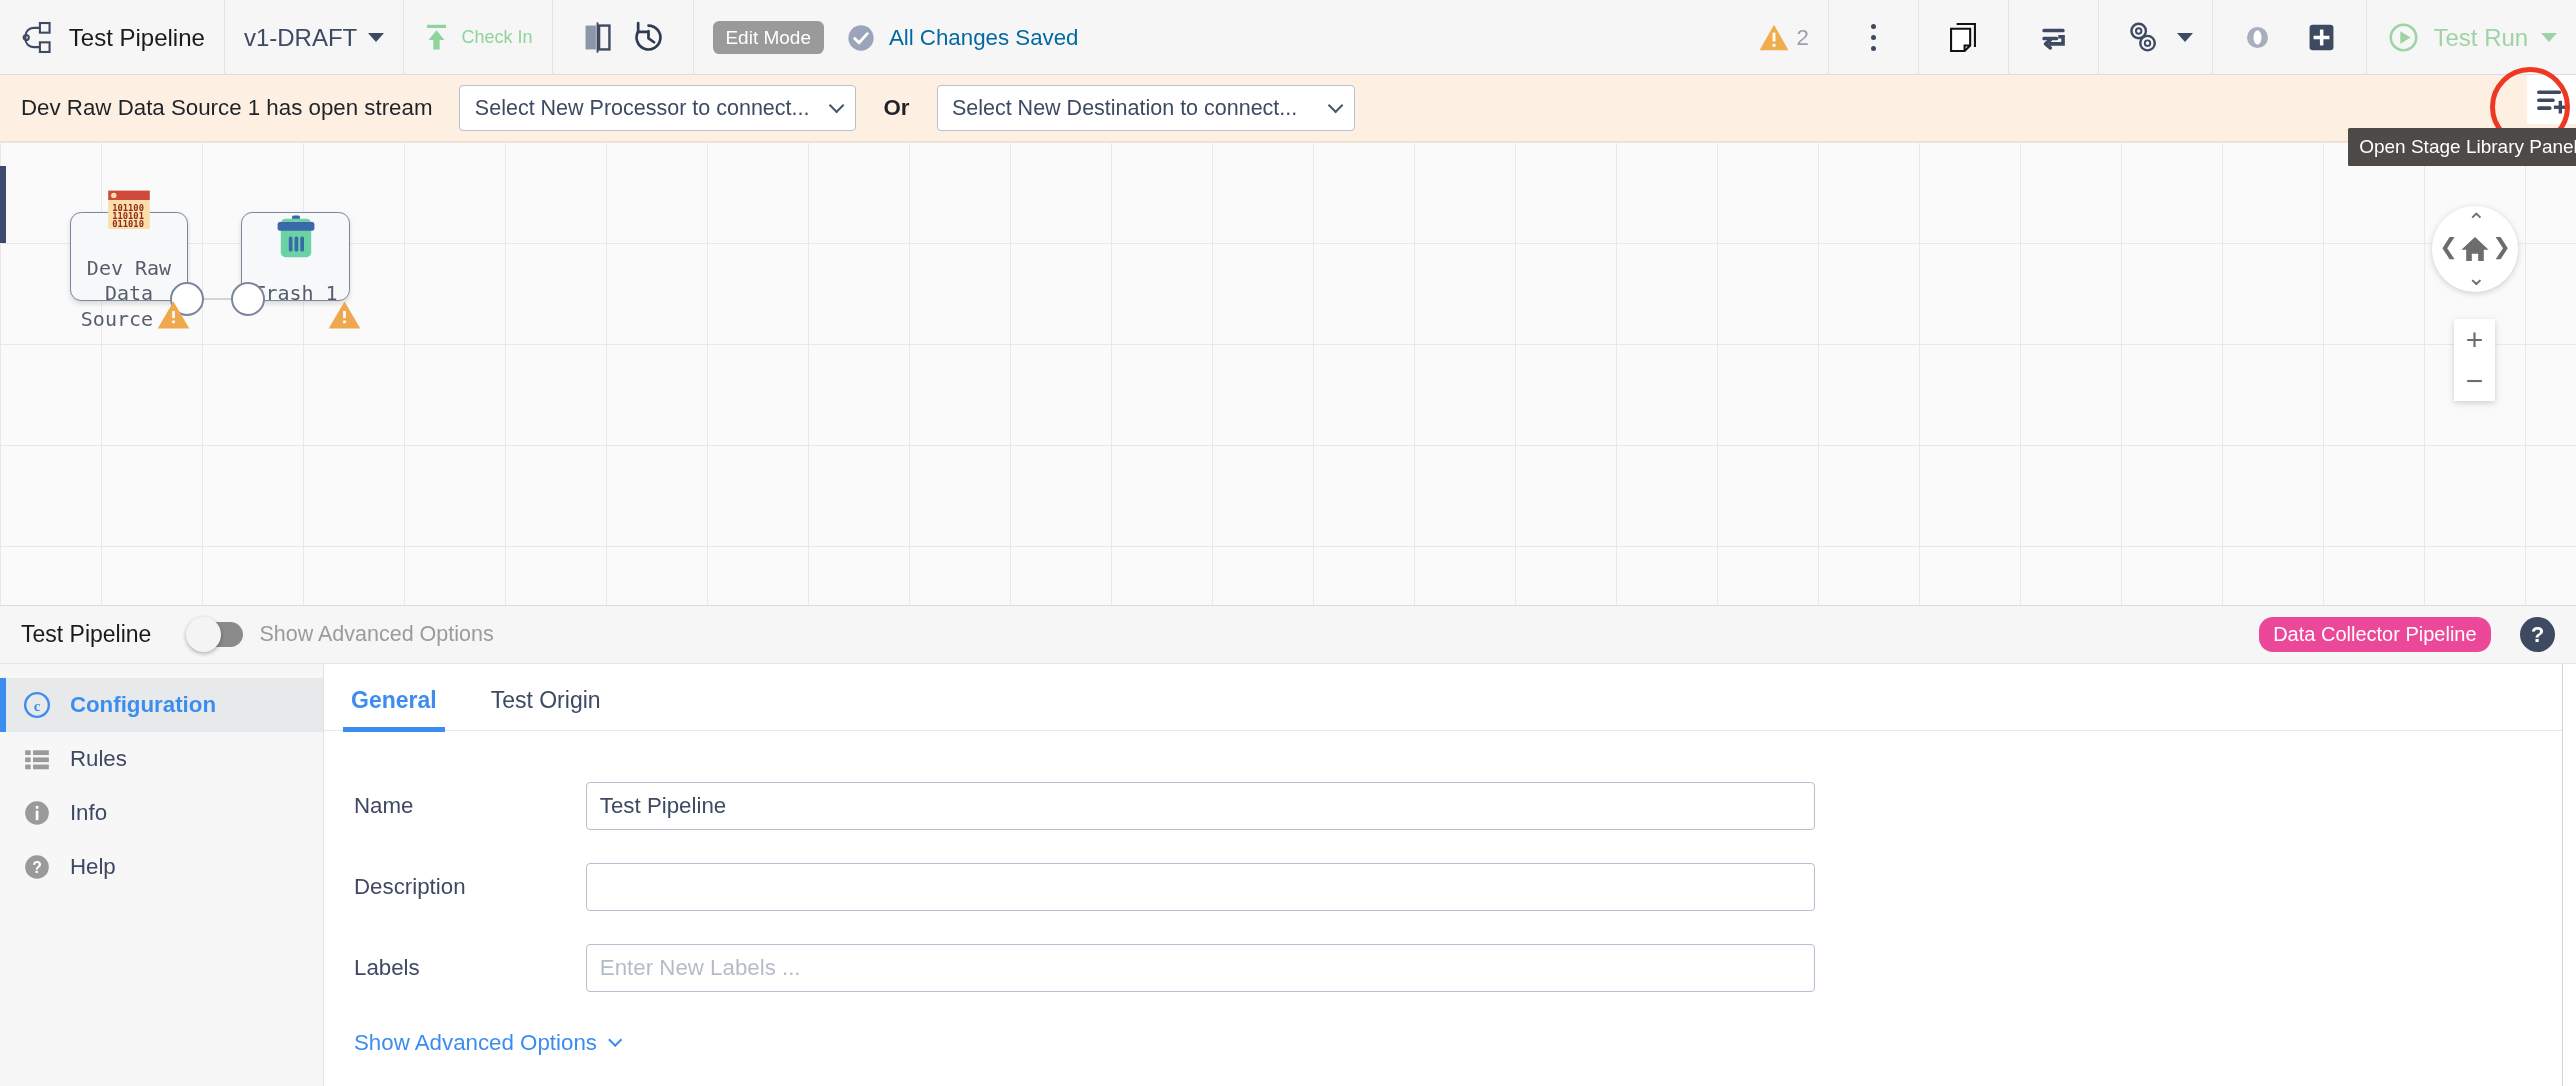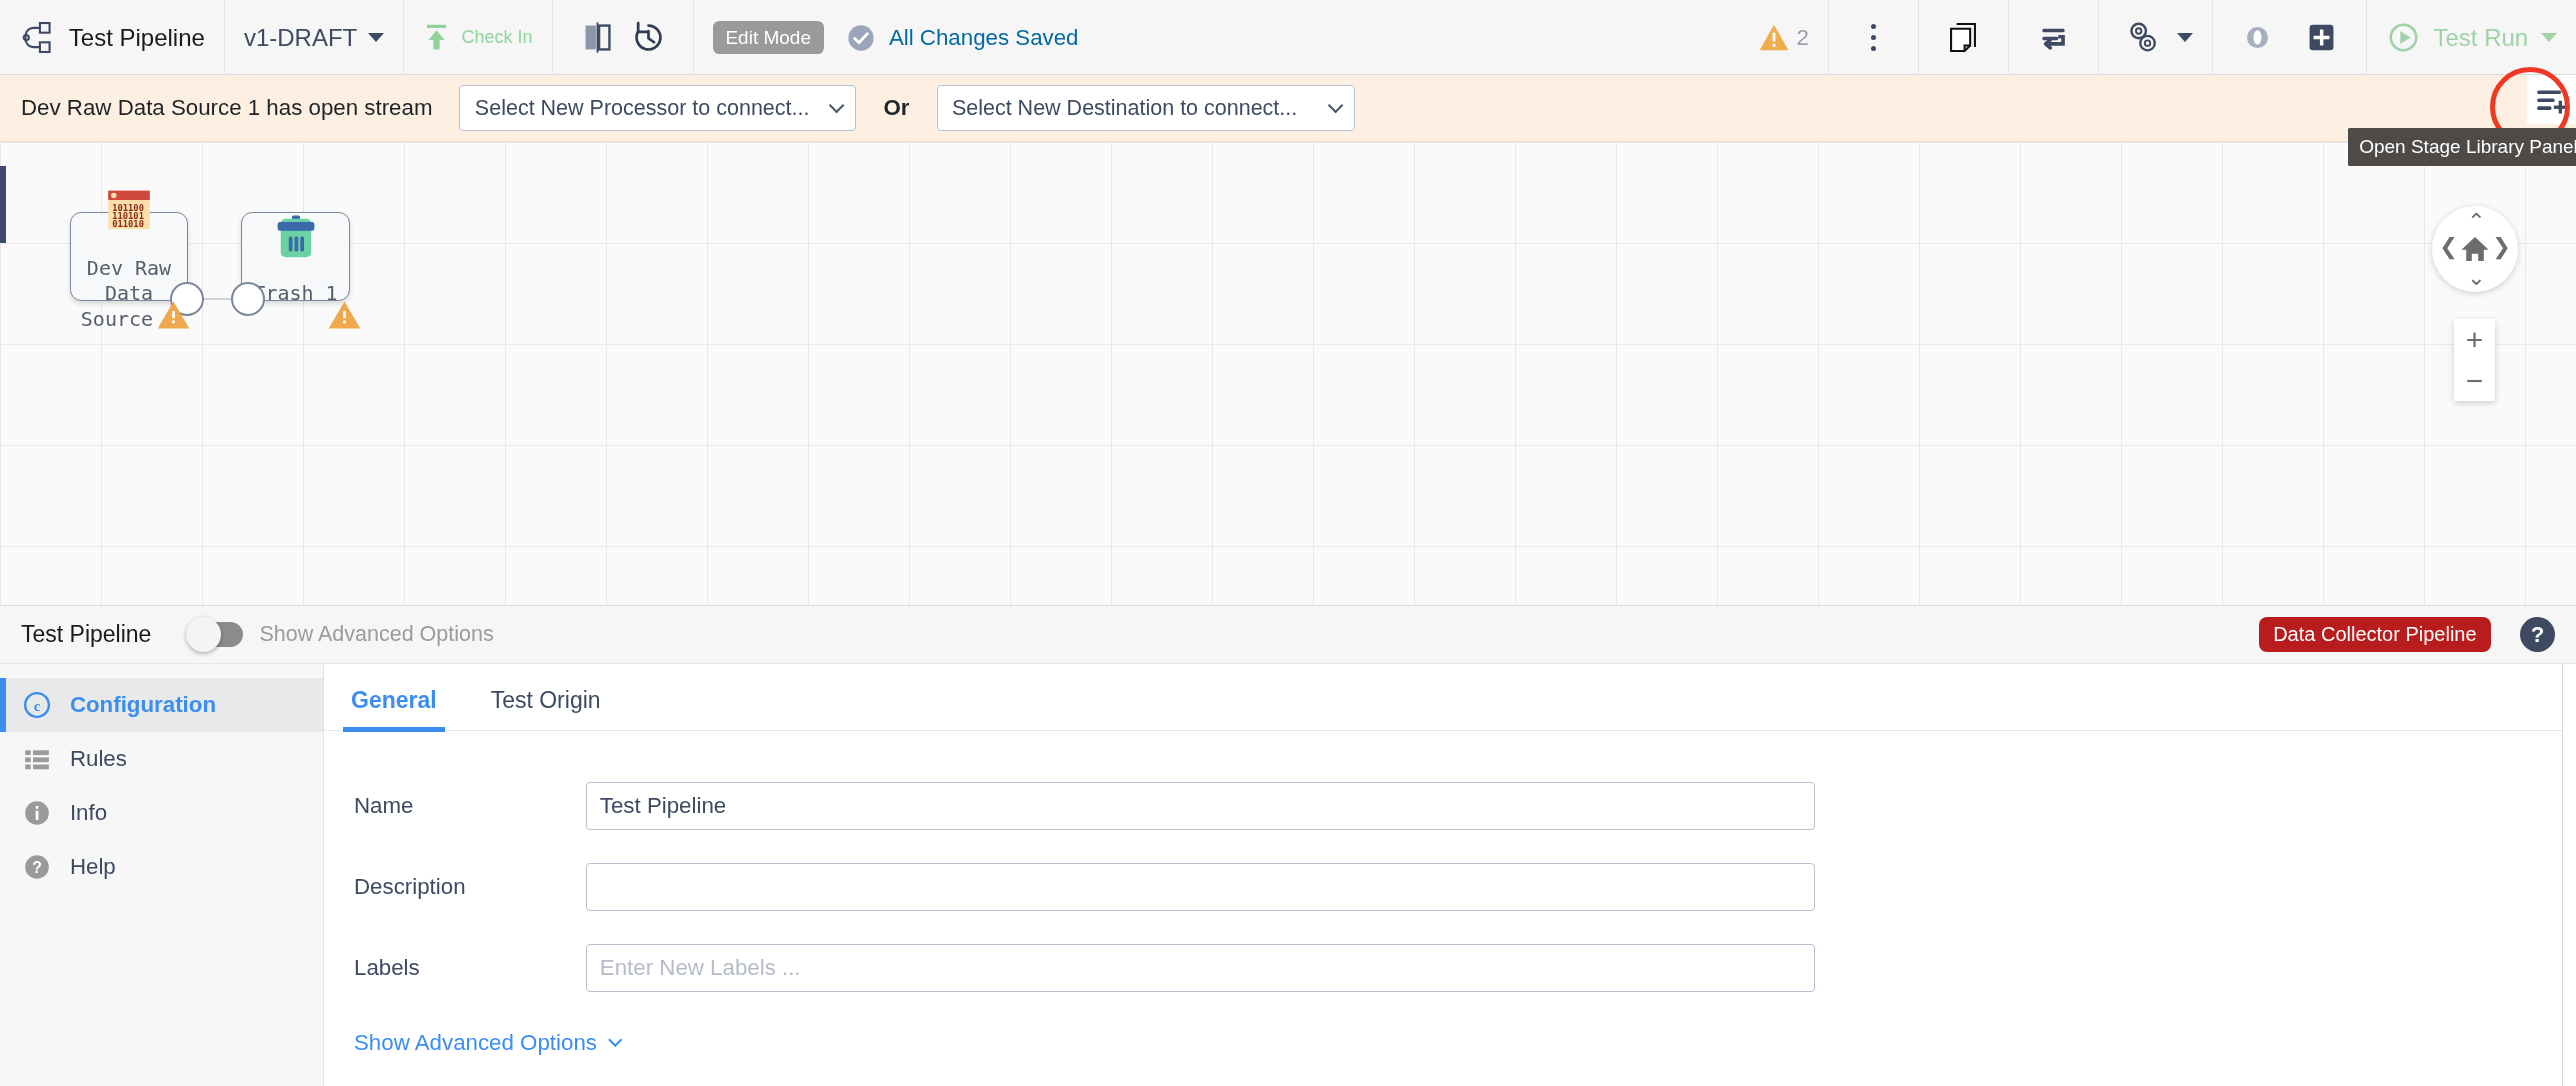--- a/index.html
+++ b/index.html
@@ -151,22 +151,22 @@
   .toggle {
     width: 54px; height: 25.5px; border-radius: 12.8px; background: #8b8b8b;
     position: relative; flex: none; margin-right: 16px;
   }
   .toggle .knob {
     position: absolute; left: -3.2px; top: -4.8px; width: 35px; height: 35px; border-radius: 50%;
     background: #f4f4f4; box-shadow: 0 1.6px 4px rgba(0,0,0,.3);
   }
   .toggle-label { font-size: 21.5px; color: #9b9b9b; white-space: nowrap; }
   .dc-chip {
-    background: #b91c1c; color: #ffffff; font-size: 20px;
-    border-radius: 8px; padding: 6.4px 14.4px; white-space: nowrap; margin-right: 29px;
+    background: #ec4899; color: #ffffff; font-size: 20px;
+    border-radius: 14px; padding: 6.4px 14.4px; white-space: nowrap; margin-right: 29px;
   }
   .help-circle {
     width: 35px; height: 35px; border-radius: 50%; background: #3d4a62;
     color: #ffffff; font-size: 22.3px; font-weight: 700;
     display: flex; align-items: center; justify-content: center;
   }
 
   
   .lower {
     position: absolute; left: 0; top: 664px; width: 2576px; height: 423px;

